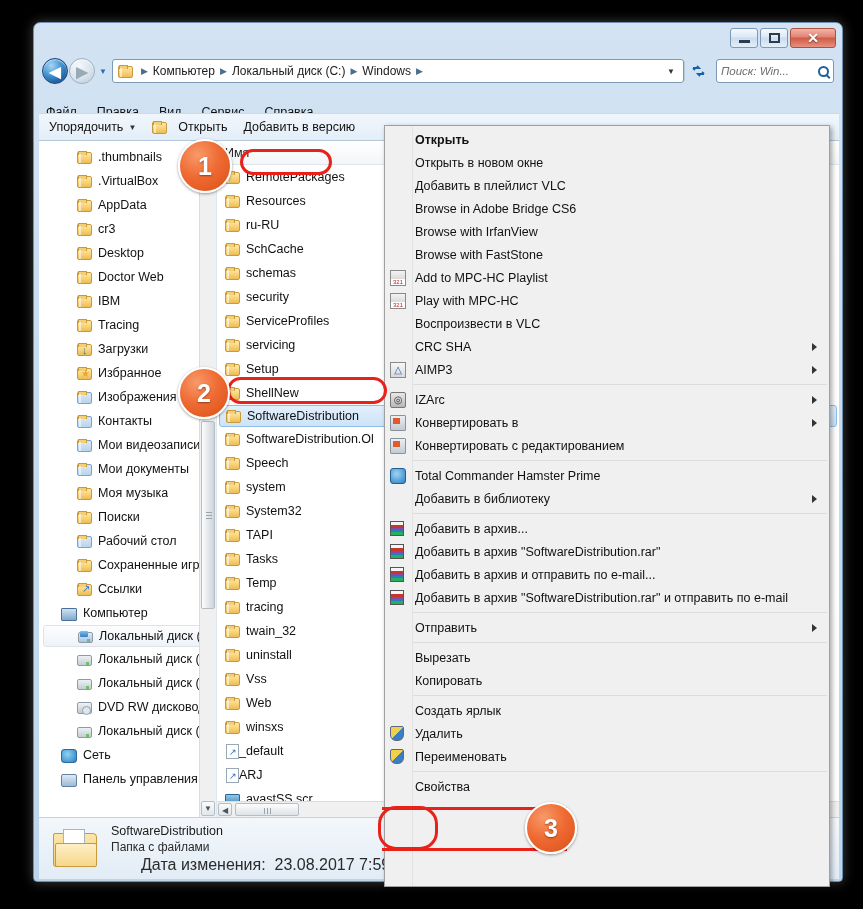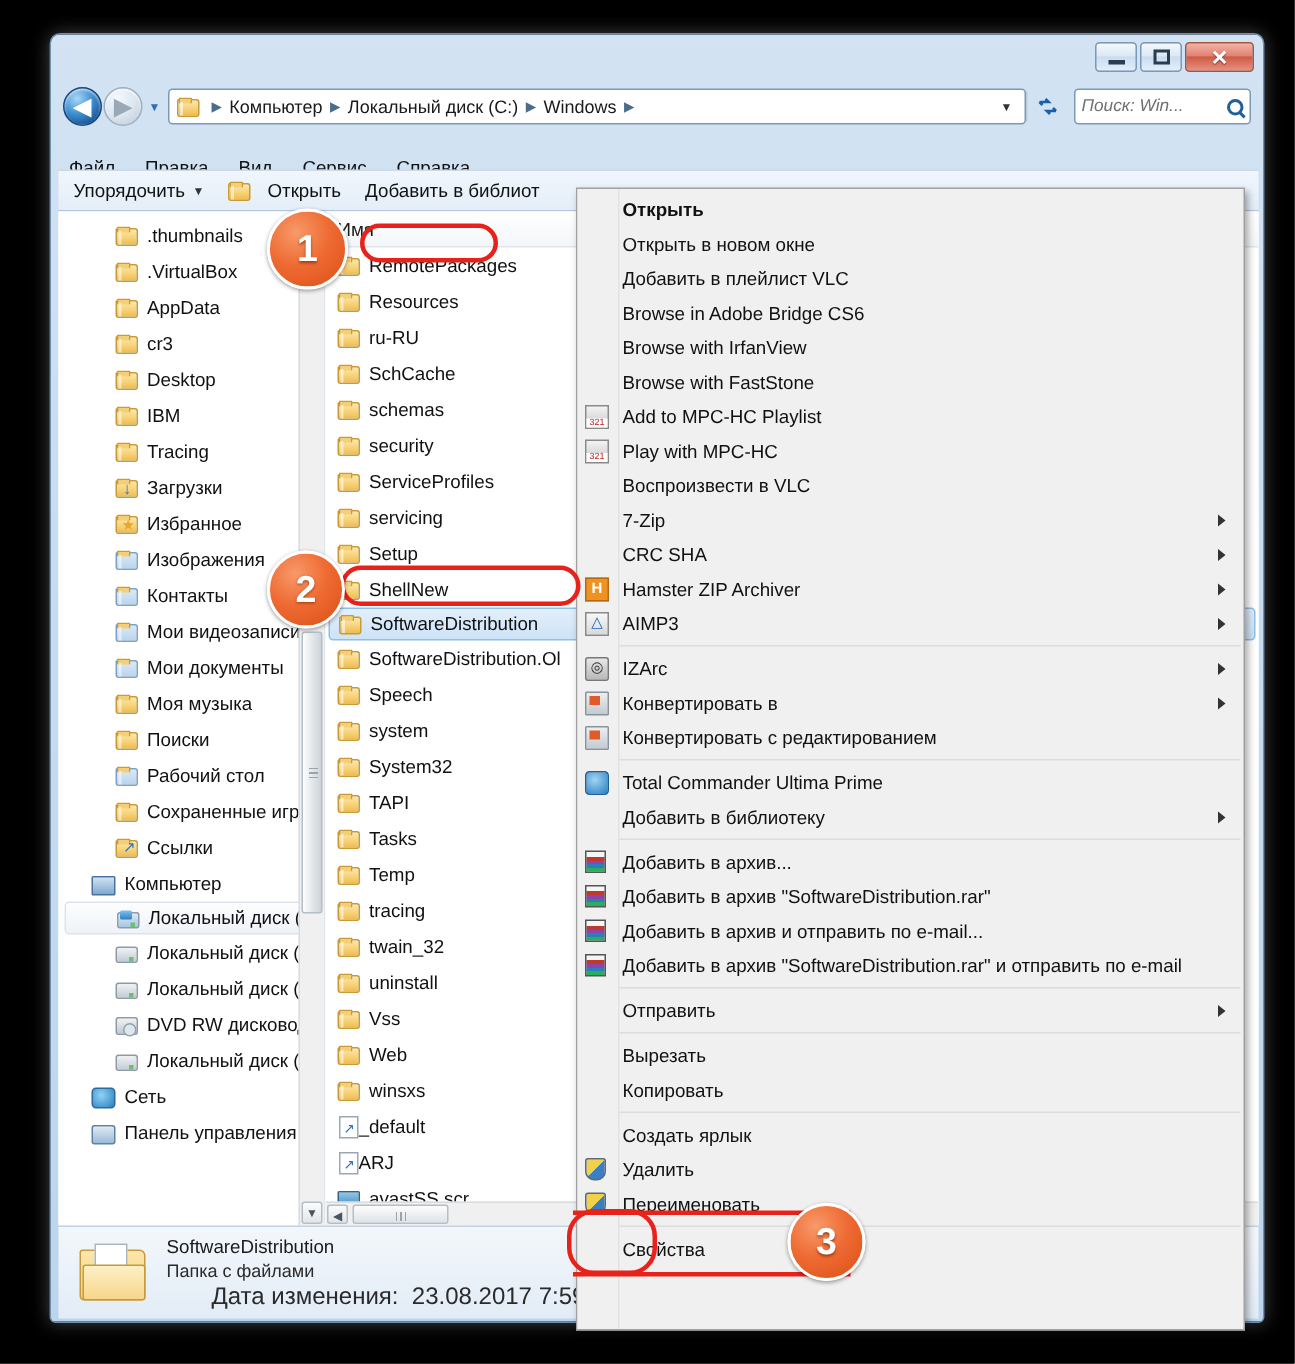--- a/index.html
+++ b/index.html
@@ -283,21 +283,21 @@
     <div class="toolbar">
       <span class="tbitem">
         <span>Упорядочить</span>
         <span class="tbcaret">▼</span>
       </span>
       <span class="tbitem">
         <span class="ic folder"></span>
         <span>Открыть</span>
       </span>
       <span class="tbitem">
-        <span>Добавить в библиот</span>
+        <span>Добавить в версию</span>
       </span>
     </div>
 
     <div class="panes">
 
       <div class="navpane">
         <div class="navlist" id="navlist">
             <div class="navrow indent2">
               <span class="ic folder"></span>
               <span class="lbl">.thumbnails</span>
@@ -310,20 +310,24 @@
               <span class="ic folder"></span>
               <span class="lbl">AppData</span>
             </div>
             <div class="navrow indent2">
               <span class="ic folder"></span>
               <span class="lbl">cr3</span>
             </div>
             <div class="navrow indent2">
               <span class="ic folder"></span>
               <span class="lbl">Desktop</span>
+            </div>
+            <div class="navrow indent2">
+              <span class="ic folder"></span>
+              <span class="lbl">Doctor Web</span>
             </div>
             <div class="navrow indent2">
               <span class="ic folder"></span>
               <span class="lbl">IBM</span>
             </div>
             <div class="navrow indent2">
               <span class="ic folder"></span>
               <span class="lbl">Tracing</span>
             </div>
             <div class="navrow indent2">
@@ -579,30 +583,21 @@
           <span>Add to MPC-HC Playlist</span>
         </div>
         <div class="ctxitem">
           <span class="ctxicon mpc"></span>
           <span>Play with MPC-HC</span>
         </div>
         <div class="ctxitem">
           <span>Воспроизвести в VLC</span>
         </div>
         <div class="ctxitem">
-          <span>7-Zip</span>
-          <span class="ctxarrow"></span>
-        </div>
-        <div class="ctxitem">
           <span>CRC SHA</span>
-          <span class="ctxarrow"></span>
-        </div>
-        <div class="ctxitem">
-          <span class="ctxicon hamster"></span>
-          <span>Hamster ZIP Archiver</span>
           <span class="ctxarrow"></span>
         </div>
         <div class="ctxitem">
           <span class="ctxicon aimp"></span>
           <span>AIMP3</span>
           <span class="ctxarrow"></span>
         </div>
         <div class="ctxsep"></div>
         <div class="ctxitem">
           <span class="ctxicon izarc"></span>
@@ -614,21 +609,21 @@
           <span>Конвертировать в</span>
           <span class="ctxarrow"></span>
         </div>
         <div class="ctxitem">
           <span class="ctxicon conv"></span>
           <span>Конвертировать с редактированием</span>
         </div>
         <div class="ctxsep"></div>
         <div class="ctxitem">
           <span class="ctxicon tcmd"></span>
-          <span>Total Commander Ultima Prime</span>
+          <span>Total Commander Hamster Prime</span>
         </div>
         <div class="ctxitem">
           <span>Добавить в библиотеку</span>
           <span class="ctxarrow"></span>
         </div>
         <div class="ctxsep"></div>
         <div class="ctxitem">
           <span class="ctxicon rar"></span>
           <span>Добавить в архив...</span>
         </div>

